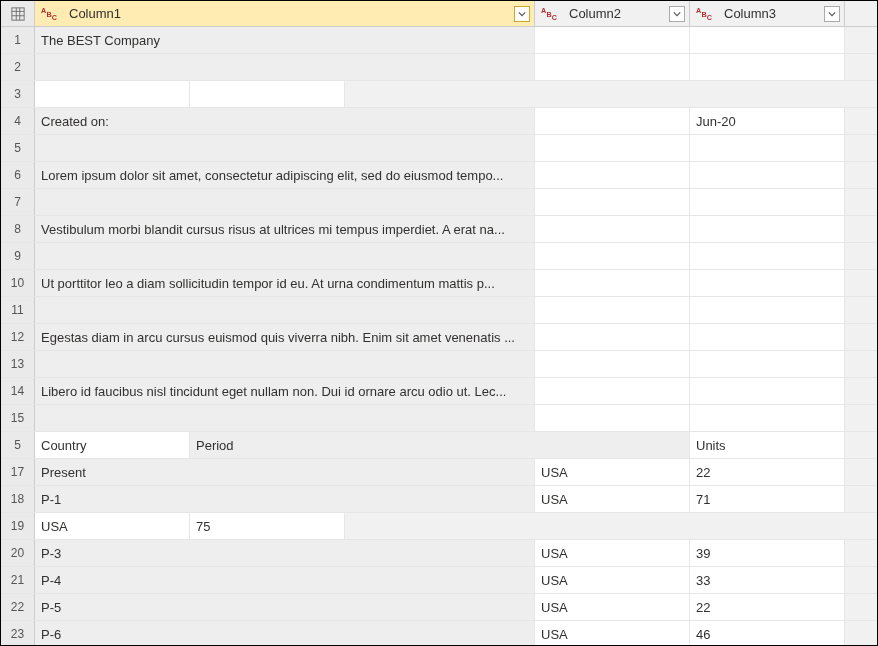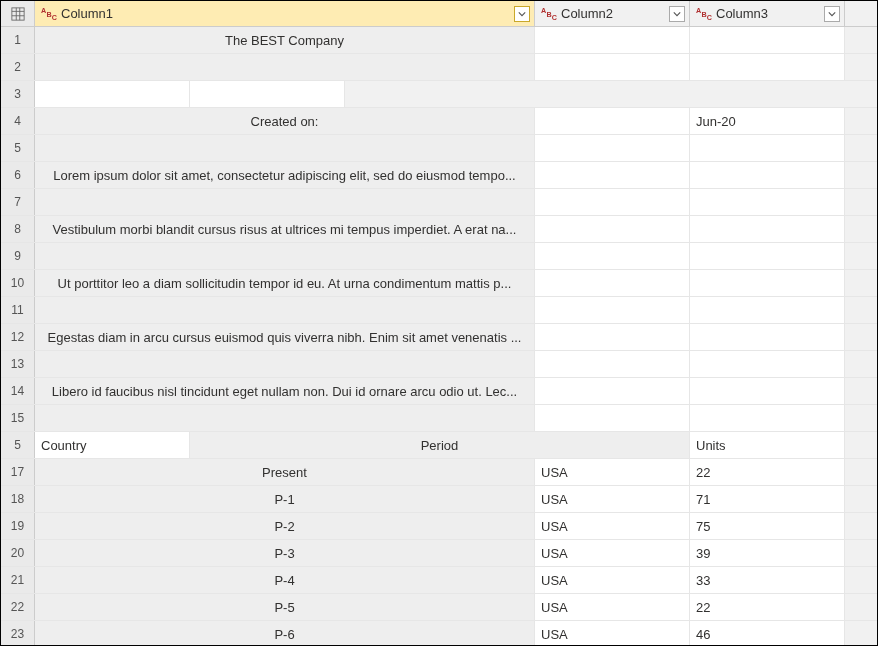--- a/index.html
+++ b/index.html
@@ -54,20 +54,21 @@
     display: inline-flex;
     align-items: center;
     justify-content: center;
     margin-right: 2px;
     flex-shrink: 0;
   }
   .col-header .label {
     flex: 1;
     overflow: hidden;
     text-overflow: ellipsis;
+    margin-left: 8px;
   }
   .col-header .filter-btn {
     width: 16px;
     height: 16px;
     border: 1px solid #aaa;
     background: #fff;
     display: flex;
     align-items: center;
     justify-content: center;
     flex-shrink: 0;
@@ -103,21 +104,20 @@
     align-items: center;
     border-right: 1px solid #e6e6e6;
     white-space: nowrap;
     overflow: hidden;
     text-overflow: ellipsis;
     background: #fff;
     flex-shrink: 0;
   }
   .cell.selcol {
     background: #eeeeee;
-    text-align: center;
   }
   .cell span {
     overflow: hidden;
     text-overflow: ellipsis;
     white-space: nowrap;
     display: block;
     width: 100%;
   }
   .right-gutter {
     flex: 1;
@@ -419,23 +419,20 @@
         <div class="cell col2">
           <span>USA</span>
         </div>
         <div class="cell col3">
           <span>71</span>
         </div>
         <div class="right-gutter"></div>
       </div>
       <div class="data-row">
         <div class="row-num">19</div>
-        <div class="cell col1 selcol">
-          <span>P-2</span>
-        </div>
         <div class="cell col2">
           <span>USA</span>
         </div>
         <div class="cell col3">
           <span>75</span>
         </div>
         <div class="right-gutter"></div>
       </div>
       <div class="data-row">
         <div class="row-num">20</div>

